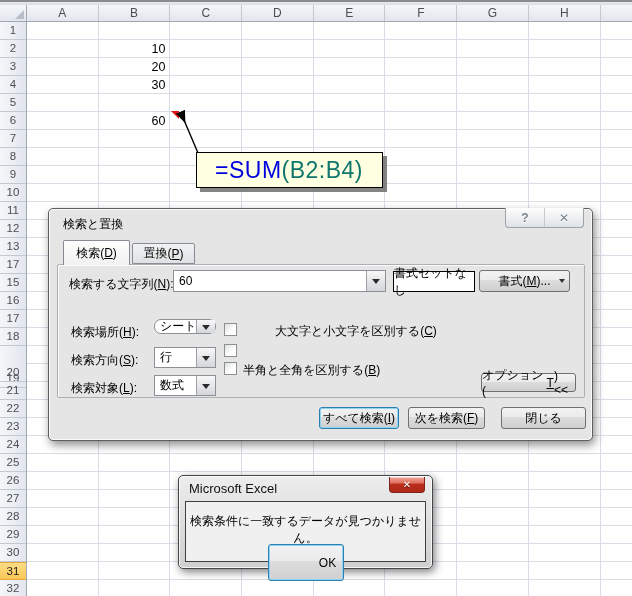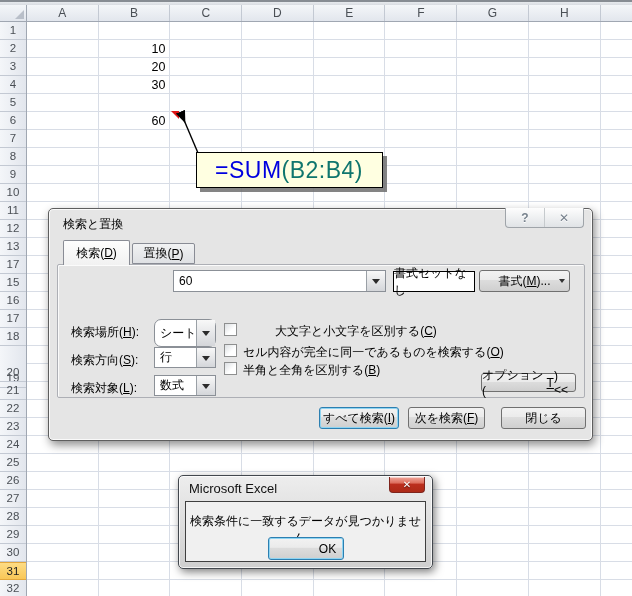--- a/index.html
+++ b/index.html
@@ -50,21 +50,21 @@
   #fd-frame{position:absolute;left:8px;top:55px;width:528px;height:134px;border:1px solid #ADAFB5;border-radius:2px;box-sizing:border-box;box-shadow:inset 1px 1px 0 #FBFBFB;}
   #fmt-preview{position:absolute;left:344px;top:62px;width:82px;height:21px;background:#fff;border:1px solid #000;box-sizing:border-box;display:flex;align-items:center;justify-content:center;font-size:12px;}
   #fmt-btn .arrow{position:absolute;right:4px;top:50%;margin-top:-2px;width:0;height:0;border:3px solid transparent;border-top:4px solid #333;}
 
   
   #msgbox{position:absolute;left:178px;top:475px;width:255px;height:94px;background:linear-gradient(#EDEDED,#CFCFCF);border:1px solid #42474D;border-radius:5px;box-sizing:border-box;box-shadow:inset 0 0 0 1px rgba(255,255,255,.75),2px 3px 9px rgba(0,0,0,.5);}
   #mb-title{position:absolute;left:10px;top:5px;font-size:13px;color:#111;}
   #mb-close{position:absolute;right:7px;top:1px;width:34px;height:15px;border:1px solid #7E241C;border-top:none;border-radius:0 0 4px 4px;background:linear-gradient(#F0A79B 0%,#DD6E5C 40%,var(--close-red,#BB2E1D) 48%,#AD2A17 100%);box-shadow:inset 0 1px 0 rgba(255,255,255,.5);display:flex;align-items:center;justify-content:center;color:#fff;font-size:10px;font-weight:bold;text-shadow:0 1px 1px rgba(0,0,0,.5);}
   #mb-panel{position:absolute;left:6px;top:25px;right:6px;bottom:6px;background:#F0F0F0;border:1px solid #3F3F3F;box-sizing:border-box;}
   #mb-msg{position:absolute;left:0;right:0;top:11px;text-align:center;font-size:12px;color:#000;}
-  #mb-ok{left:50%;margin-left:-38px;top:35px;width:76px;height:23px;padding-left:44px;}
+  #mb-ok{left:50%;margin-left:-38px;top:42px;width:76px;height:37px;padding-left:44px;}
 </style>
 </head>
 <body>
 
 <div id="stage">
 
   <div id="top-strip"></div>
   <div id="corner-cell">
       <span class="tri"></span>
     </div>
@@ -150,38 +150,41 @@
         <span class="mn">D</span>
         <span>)</span>
     </div>
     <div class="tab" id="tab-replace">
       <span>置換(</span>
         <span class="mn">P</span>
         <span>)</span>
     </div>
     <div id="fd-frame"></div>
 
+    <div class="lbl" style="left:20px;top:67px;">
+      <span>検索する文字列(</span><span class="mn">N</span><span>):</span>
+    </div>
     <div class="combo" style="left:124px;top:61px;width:213px;height:22px;">
       <span class="val">60</span>
       <span class="dd">
           <i></i>
         </span>
     </div>
     <div id="fmt-preview">書式セットなし</div>
     <div class="w7btn" id="fmt-btn" style="left:430px;top:61px;width:91px;height:22px;">
       <span>書式(</span>
         <span class="mn">M</span>
         <span>)...</span>
       <span class="arrow"></span>
     </div>
 
     <div class="lbl" style="left:22px;top:115px;">
       <span>検索場所(</span><span class="mn">H</span><span>):</span>
     </div>
-    <div class="combo" style="left:105px;top:110px;width:62px;height:28px;border-radius:7px;">
+    <div class="combo" style="left:105px;top:110px;width:62px;height:15px;border-radius:7px;">
       <span class="val">シート</span>
       <span class="dd">
           <i></i>
         </span>
     </div>
 
     <div class="lbl" style="left:22px;top:143px;">
       <span>検索方向(</span><span class="mn">S</span><span>):</span>
     </div>
     <div class="combo" style="left:105px;top:138px;width:62px;height:21px;">
@@ -199,23 +202,20 @@
       <span class="dd">
           <i></i>
         </span>
     </div>
 
     <span class="cb" style="left:175px;top:114px;"></span>
     <div class="lbl" style="left:194px;top:114px;margin-left:32px;">
       <span>大文字と小文字を区別する(</span><span class="mn">C</span><span>)</span>
     </div>
     <span class="cb" style="left:175px;top:135px;"></span>
-    <div class="lbl" style="left:194px;top:135px;">
-      <span>セル内容が完全に同一であるものを検索する(</span><span class="mn">O</span><span>)</span>
-    </div>
     <span class="cb" style="left:175px;top:153px;"></span>
     <div class="lbl" style="left:194px;top:153px;">
       <span>半角と全角を区別する(</span><span class="mn">B</span><span>)</span>
     </div>
 
     <div class="w7btn" style="left:432px;top:164px;width:95px;height:19px;">
       <span>オプション(</span>
         <span class="mn">T</span>
         <span>) &lt;&lt;</span>
     </div>

